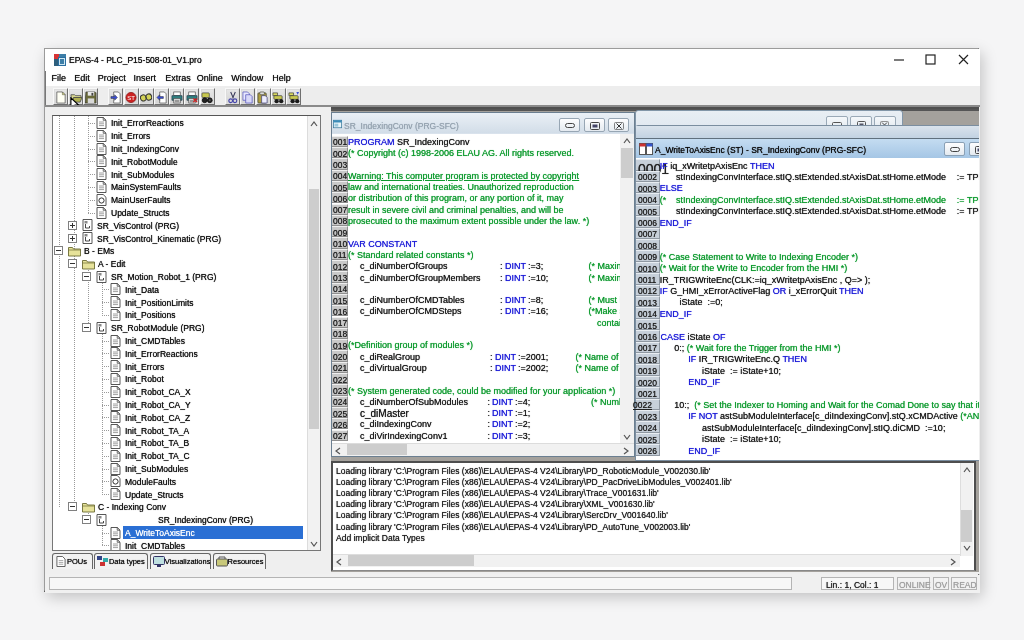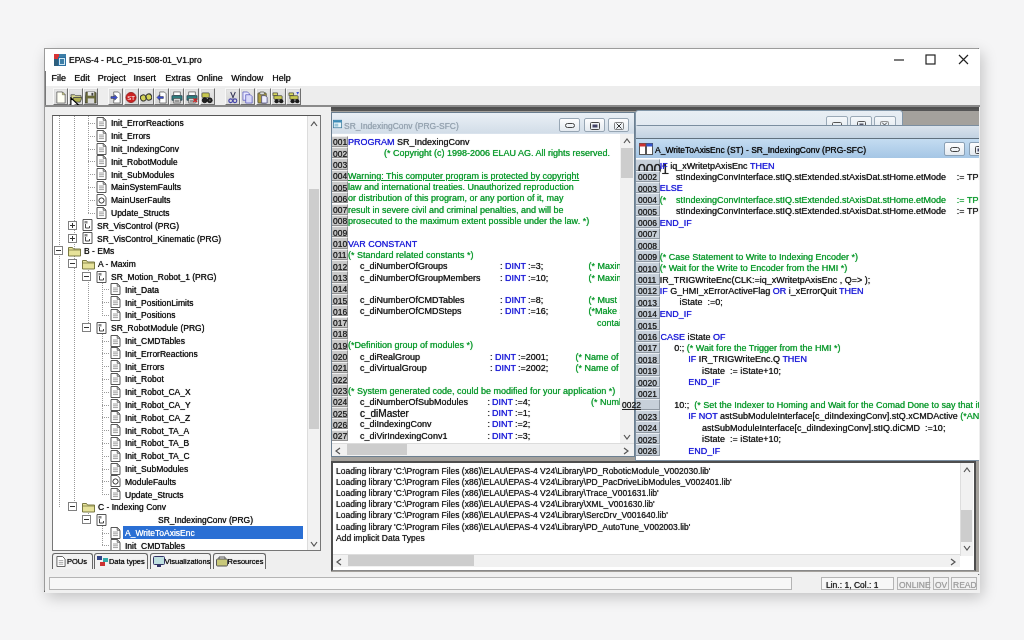--- a/index.html
+++ b/index.html
@@ -251,21 +251,21 @@
       </svg>
 <div class="tx" style="left:31px;top:131.4px;font-size:8.5px;color:#111;">B - EMs</div>
 <svg style="left:15px;top:143.20000000000002px" width="9" height="9" viewBox="0 0 9 9">
         <rect x="0.5" y="0.5" width="8" height="8" fill="#fff" stroke="#808080" stroke-width="1"></rect>
         <line x1="2" y1="4.5" x2="7" y2="4.5" stroke="#333" stroke-width="1"></line>
       </svg>
 <svg style="left:29px;top:142.70000000000002px" width="13" height="11" viewBox="0 0 13 11">
         <path d="M0.5 1.5 h4 l1 1.5 h7 v7 h-12 z" fill="#e6e29a" stroke="#6b6b33" stroke-width="0.9"></path>
         <path d="M0.5 4 h12" stroke="#6b6b33" stroke-width="0.7"></path>
       </svg>
-<div class="tx" style="left:45px;top:144.20000000000002px;font-size:8.5px;color:#111;">A - Maxim</div>
+<div class="tx" style="left:45px;top:144.20000000000002px;font-size:8.5px;color:#111;">A - Edit</div>
 <svg style="left:29px;top:156.00000000000003px" width="9" height="9" viewBox="0 0 9 9">
         <rect x="0.5" y="0.5" width="8" height="8" fill="#fff" stroke="#808080" stroke-width="1"></rect>
         <line x1="2" y1="4.5" x2="7" y2="4.5" stroke="#333" stroke-width="1"></line>
       </svg>
 <svg style="left:43px;top:154.50000000000003px" width="11" height="12" viewBox="0 0 11 12">
         <path d="M1 0.5 h9 v11 h-9 z" fill="#fff" stroke="#444" stroke-width="0.9"></path>
         <rect x="2.5" y="2" width="3" height="2.5" fill="#888"></rect>
         <path d="M3.5 5 v4 h4 M7.5 7 v2" stroke="#333" stroke-width="0.9" fill="none"></path>
       </svg>
 <div class="tx" style="left:58px;top:157.00000000000003px;font-size:8.5px;color:#111;">SR_Motion_Robot_1 (PRG)</div>
@@ -528,21 +528,21 @@
 <div class="tx" style="left:2px;top:277.90000000000003px;font-size:8.5px;color:#222;">023</div>
 <div style="left:1px;top:286.6px;width:16px;height:11.3px;background:#c9c9c9;border-top:1px solid #efefef;border-bottom:1px solid #8f8f8f;border-right:1px solid #8f8f8f;"></div>
 <div class="tx" style="left:2px;top:289.20000000000005px;font-size:8.5px;color:#222;">024</div>
 <div style="left:1px;top:297.90000000000003px;width:16px;height:11.3px;background:#c9c9c9;border-top:1px solid #efefef;border-bottom:1px solid #8f8f8f;border-right:1px solid #8f8f8f;"></div>
 <div class="tx" style="left:2px;top:300.50000000000006px;font-size:8.5px;color:#222;">025</div>
 <div style="left:1px;top:309.2px;width:16px;height:11.3px;background:#c9c9c9;border-top:1px solid #efefef;border-bottom:1px solid #8f8f8f;border-right:1px solid #8f8f8f;"></div>
 <div class="tx" style="left:2px;top:311.8px;font-size:8.5px;color:#222;">026</div>
 <div style="left:1px;top:320.5px;width:16px;height:11.3px;background:#c9c9c9;border-top:1px solid #efefef;border-bottom:1px solid #8f8f8f;border-right:1px solid #8f8f8f;"></div>
 <div class="tx" style="left:2px;top:323.1px;font-size:8.5px;color:#222;">027</div>
 <div class="tx" style="left:17px;top:28.9px;font-size:9px;color:#1a1a1a;"><span style="color:#1c1cd8">PROGRAM</span> SR_IndexingConv</div>
-<div class="tx" style="left:17px;top:40.2px;font-size:9px;color:#0d9a2e;margin-left:36px;">(* Copyright (c) 1998-2006 ELAU AG. All rights reserved.</div>
+<div class="tx" style="left:17px;top:40.2px;font-size:9px;color:#0d9a2e;">(* Copyright (c) 1998-2006 ELAU AG. All rights reserved.</div>
 <div class="tx" style="left:17px;top:62.80000000000001px;font-size:9px;color:#0d9a2e;text-decoration:underline;">Warning: This computer program is protected by copyright</div>
 <div class="tx" style="left:17px;top:74.10000000000001px;font-size:9px;color:#0d9a2e;">law and international treaties. Unauthorized reproduction</div>
 <div class="tx" style="left:17px;top:85.4px;font-size:9px;color:#0d9a2e;">or distribution of this program, or any portion of it, may</div>
 <div class="tx" style="left:17px;top:96.70000000000002px;font-size:9px;color:#0d9a2e;">result in severe civil and criminal penalties, and will be</div>
 <div class="tx" style="left:17px;top:108.00000000000001px;font-size:9px;color:#0d9a2e;">prosecuted to the maximum extent possible under the law. *)</div>
 <div class="tx" style="left:17px;top:130.6px;font-size:9px;color:#1c1cd8;">VAR CONSTANT</div>
 <div class="tx" style="left:17px;top:141.89999999999998px;font-size:9px;color:#0d9a2e;">(* Standard related constants *)</div>
 <div class="tx" style="left:29px;top:153.2px;font-size:9px;color:#1a1a1a;">c_diNumberOfGroups</div>
 <div class="tx" style="left:169px;top:153.2px;font-size:9px;color:#1a1a1a;">:</div>
 <div class="tx" style="left:174px;top:153.2px;font-size:9px;color:#1c1cd8;">DINT</div>
@@ -666,21 +666,21 @@
 <div class="tx" style="left:307px;top:235.3px;font-size:8.5px;color:#222;">0017</div>
 <div style="left:305px;top:244.0px;width:24px;height:11.4px;background:#c7d0da;border-top:1px solid #e8edf2;border-bottom:1px solid #8f98a2;border-right:1px solid #8f98a2;"></div>
 <div class="tx" style="left:307px;top:246.7px;font-size:8.5px;color:#222;">0018</div>
 <div style="left:305px;top:255.40000000000003px;width:24px;height:11.4px;background:#c7d0da;border-top:1px solid #e8edf2;border-bottom:1px solid #8f98a2;border-right:1px solid #8f98a2;"></div>
 <div class="tx" style="left:307px;top:258.1px;font-size:8.5px;color:#222;">0019</div>
 <div style="left:305px;top:266.8px;width:24px;height:11.4px;background:#c7d0da;border-top:1px solid #e8edf2;border-bottom:1px solid #8f98a2;border-right:1px solid #8f98a2;"></div>
 <div class="tx" style="left:307px;top:269.5px;font-size:8.5px;color:#222;">0020</div>
 <div style="left:305px;top:278.2px;width:24px;height:11.4px;background:#c7d0da;border-top:1px solid #e8edf2;border-bottom:1px solid #8f98a2;border-right:1px solid #8f98a2;"></div>
 <div class="tx" style="left:307px;top:280.9px;font-size:8.5px;color:#222;">0021</div>
 <div style="left:305px;top:289.6px;width:24px;height:11.4px;background:#c7d0da;border-top:1px solid #e8edf2;border-bottom:1px solid #8f98a2;border-right:1px solid #8f98a2;"></div>
-<div class="tx" style="left:291px;top:292.3px;font-size:8.5px;color:#222;text-decoration:underline;">0022</div>
+<div class="tx" style="left:302px;top:292.3px;font-size:8.5px;color:#222;text-decoration:underline;">0022</div>
 <div style="left:305px;top:301.0px;width:24px;height:11.4px;background:#c7d0da;border-top:1px solid #e8edf2;border-bottom:1px solid #8f98a2;border-right:1px solid #8f98a2;"></div>
 <div class="tx" style="left:307px;top:303.7px;font-size:8.5px;color:#222;">0023</div>
 <div style="left:305px;top:312.4px;width:24px;height:11.4px;background:#c7d0da;border-top:1px solid #e8edf2;border-bottom:1px solid #8f98a2;border-right:1px solid #8f98a2;"></div>
 <div class="tx" style="left:307px;top:315.09999999999997px;font-size:8.5px;color:#222;">0024</div>
 <div style="left:305px;top:323.8px;width:24px;height:11.4px;background:#c7d0da;border-top:1px solid #e8edf2;border-bottom:1px solid #8f98a2;border-right:1px solid #8f98a2;"></div>
 <div class="tx" style="left:307px;top:326.5px;font-size:8.5px;color:#222;">0025</div>
 <div style="left:305px;top:335.2px;width:24px;height:11.4px;background:#c7d0da;border-top:1px solid #e8edf2;border-bottom:1px solid #8f98a2;border-right:1px solid #8f98a2;"></div>
 <div class="tx" style="left:307px;top:337.9px;font-size:8.5px;color:#222;">0026</div>
 <div class="tx" style="left:328.7px;top:52.5px;font-size:9px;color:#1a1a1a;"><span style="color:#1c1cd8">IF</span> iq_xWritetpAxisEnc <span style="color:#1c1cd8">THEN</span></div>
 <div class="tx" style="left:345px;top:63.9px;font-size:9px;color:#1a1a1a;">stIndexingConvInterface.stIQ.stExtended.stAxisDat.stHome.etMode</div>

